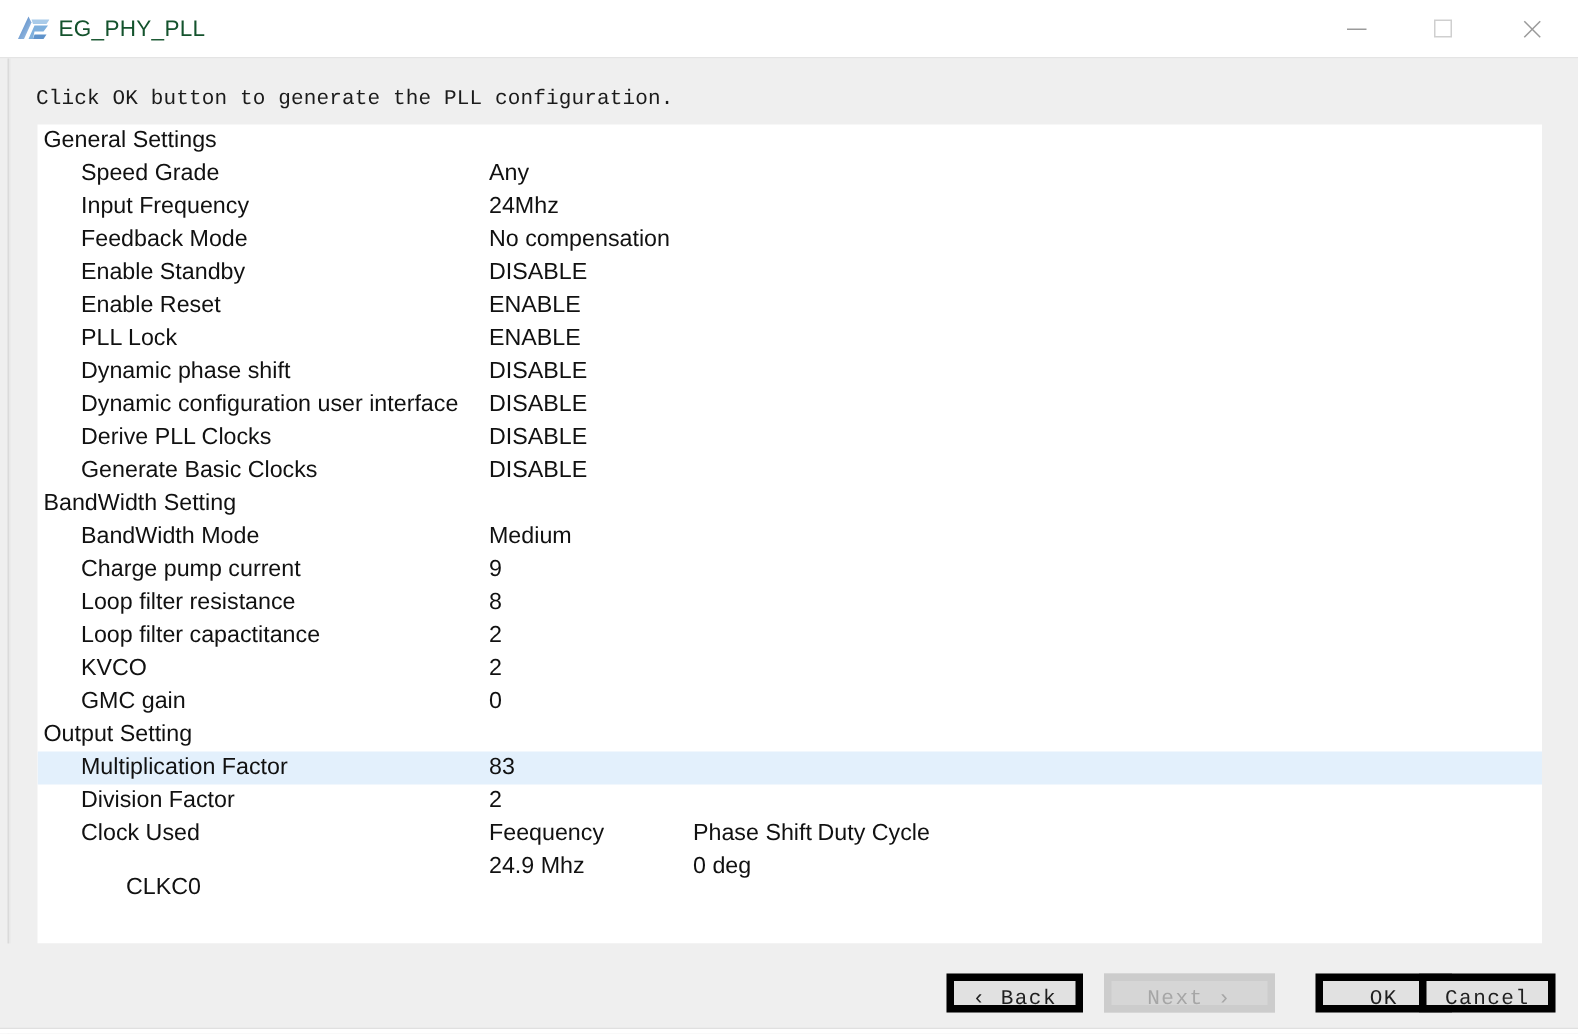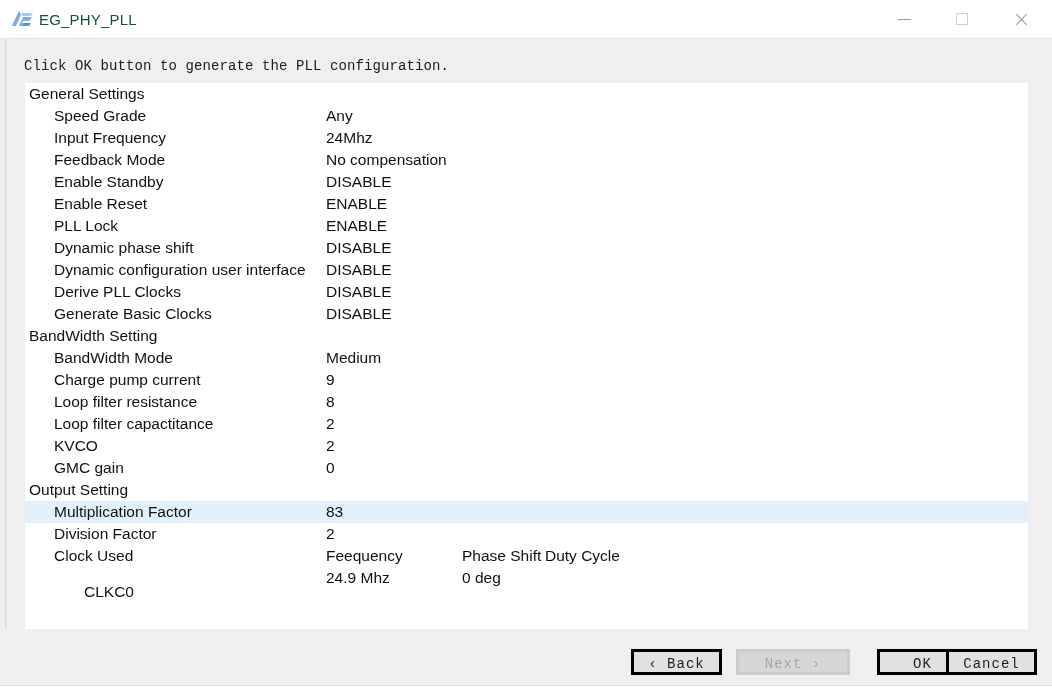--- a/index.html
+++ b/index.html
@@ -155,21 +155,21 @@
     left: 0; top: 629px;
     width: 1052px;
     height: 60px;
     background: #efefef;
   }
   .btn {
     position: absolute;
     top: 20px;
     height: 26px;
     background: #e1e1e1;
-    border: 3px solid #000000;
+    border: 5px solid #000000;
     box-sizing: border-box;
     font-family: "Liberation Mono", "DejaVu Sans Mono", monospace;
     font-size: 14px;
     color: #1f1f1f;
     text-align: center;
     line-height: 24px;
     letter-spacing: 1px;
     padding: 0;
     cursor: default;
     white-space: nowrap;

